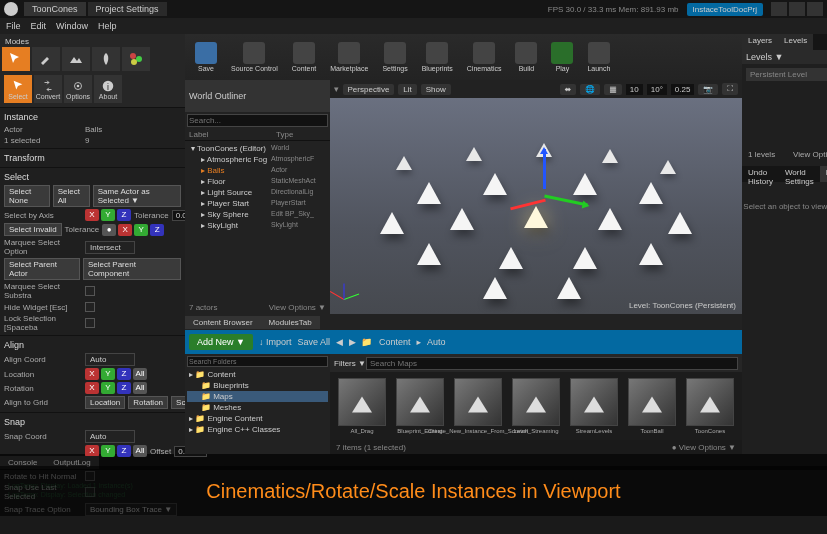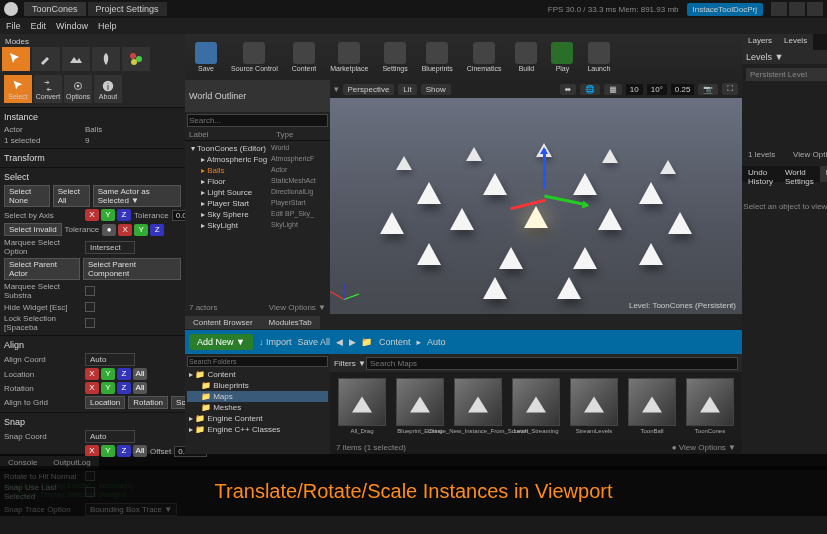--- a/index.html
+++ b/index.html
@@ -577,14 +577,14 @@
 <div class="bottombar">
   <div class="bottab">Console</div>
   <div class="bottab">OutputLog</div>
 </div>
 
 <div class="console">
   LogTemp: Display: Loaded 1 instance(s)<br>LogTemp: Display: Selection changed
 </div>
 
 <div class="caption">
-  <span>Translate/Rotate/Scale Instances in Viewport</span>
+  <span>Cinematics/Rotate/Scale Instances in Viewport</span>
 </div>
 
 </body></html>

